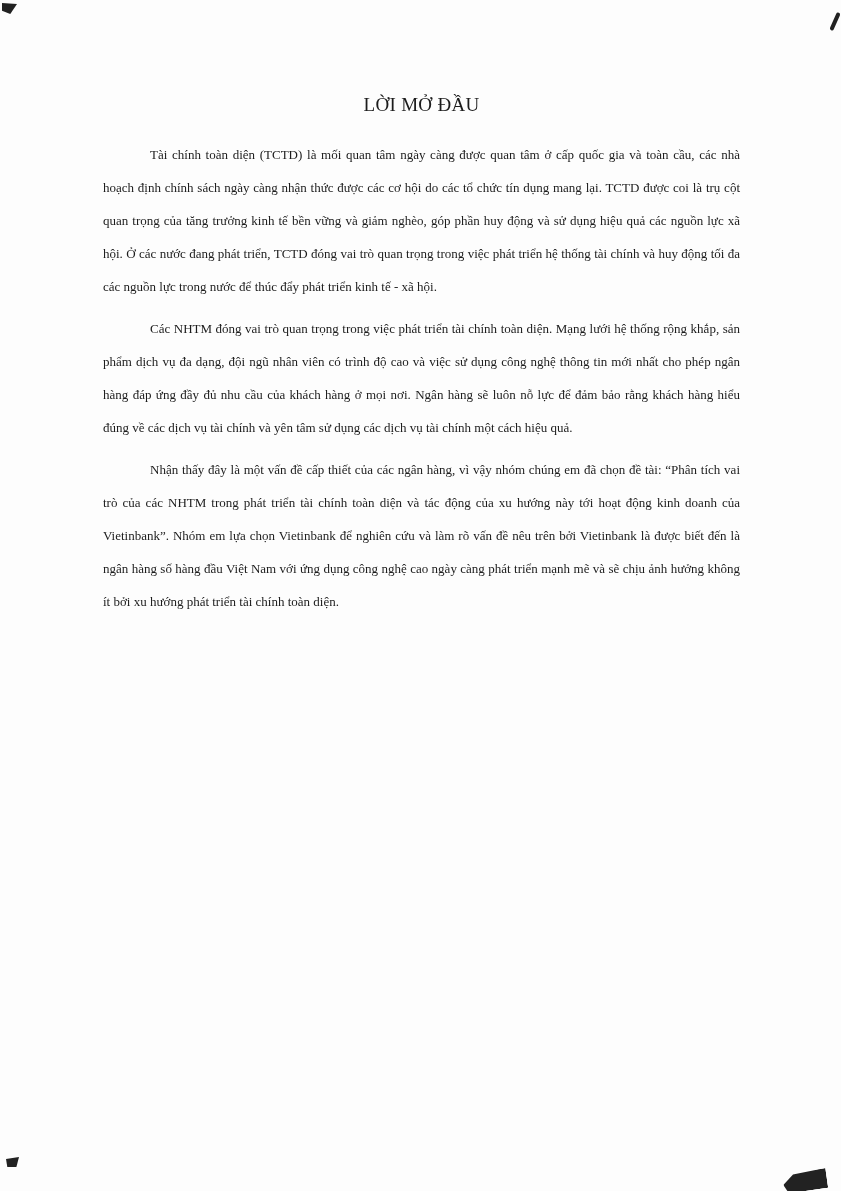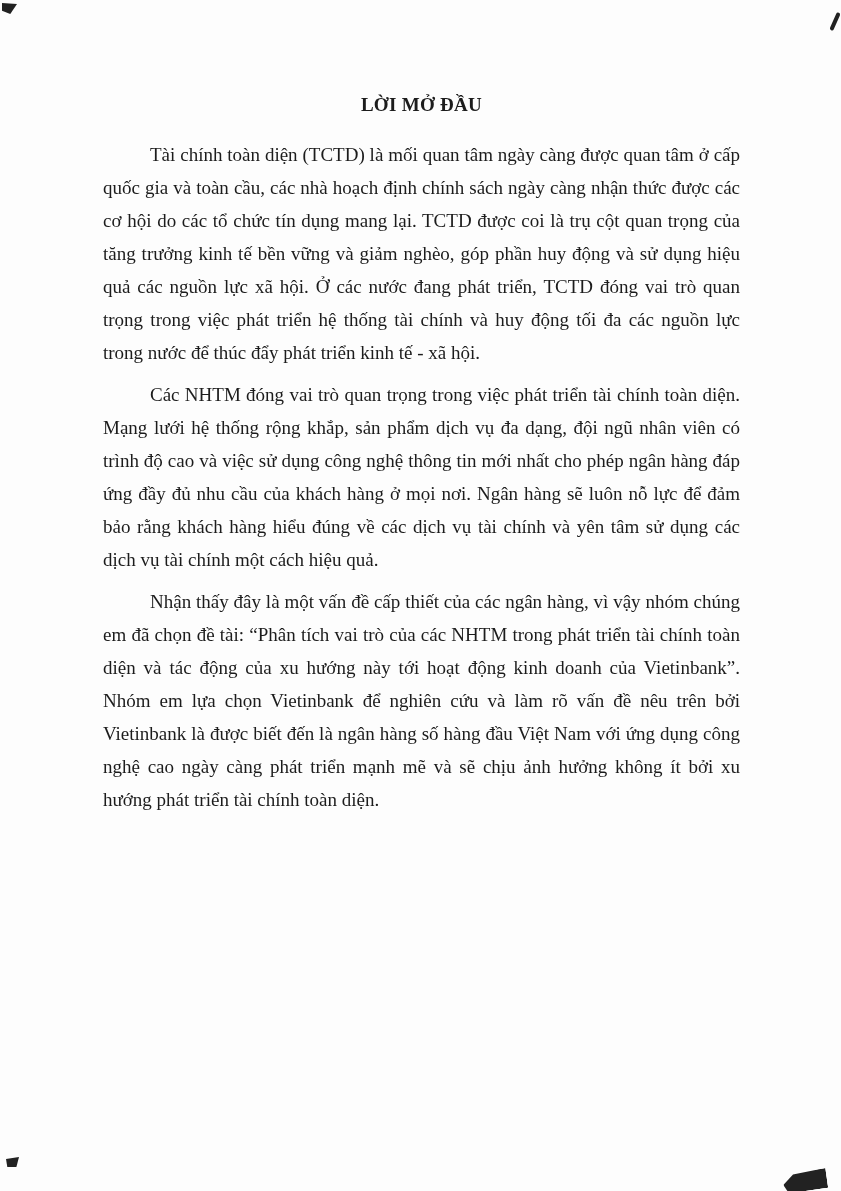--- a/index.html
+++ b/index.html
@@ -15,26 +15,26 @@
     box-sizing: border-box;
     padding: 94px 101px 0 103px;
     font-family: "Liberation Serif", "DejaVu Serif", serif;
     color: #1c1c1c;
     overflow: hidden;
   }
   .doc-title {
     margin: 0 0 22px 0;
     text-align: center;
     font-size: 19px;
-    font-weight: bold;
+    font-weight: normal;
     letter-spacing: 0.3px;
   }
   .para {
     margin: 0 0 9px 0;
-    font-size: 19px;
+    font-size: 13px;
     line-height: 33px;
     text-align: justify;
     text-indent: 47px;
   }
   
   .mark {
     position: absolute;
     background: #222222;
   }
   .mark-tl {

